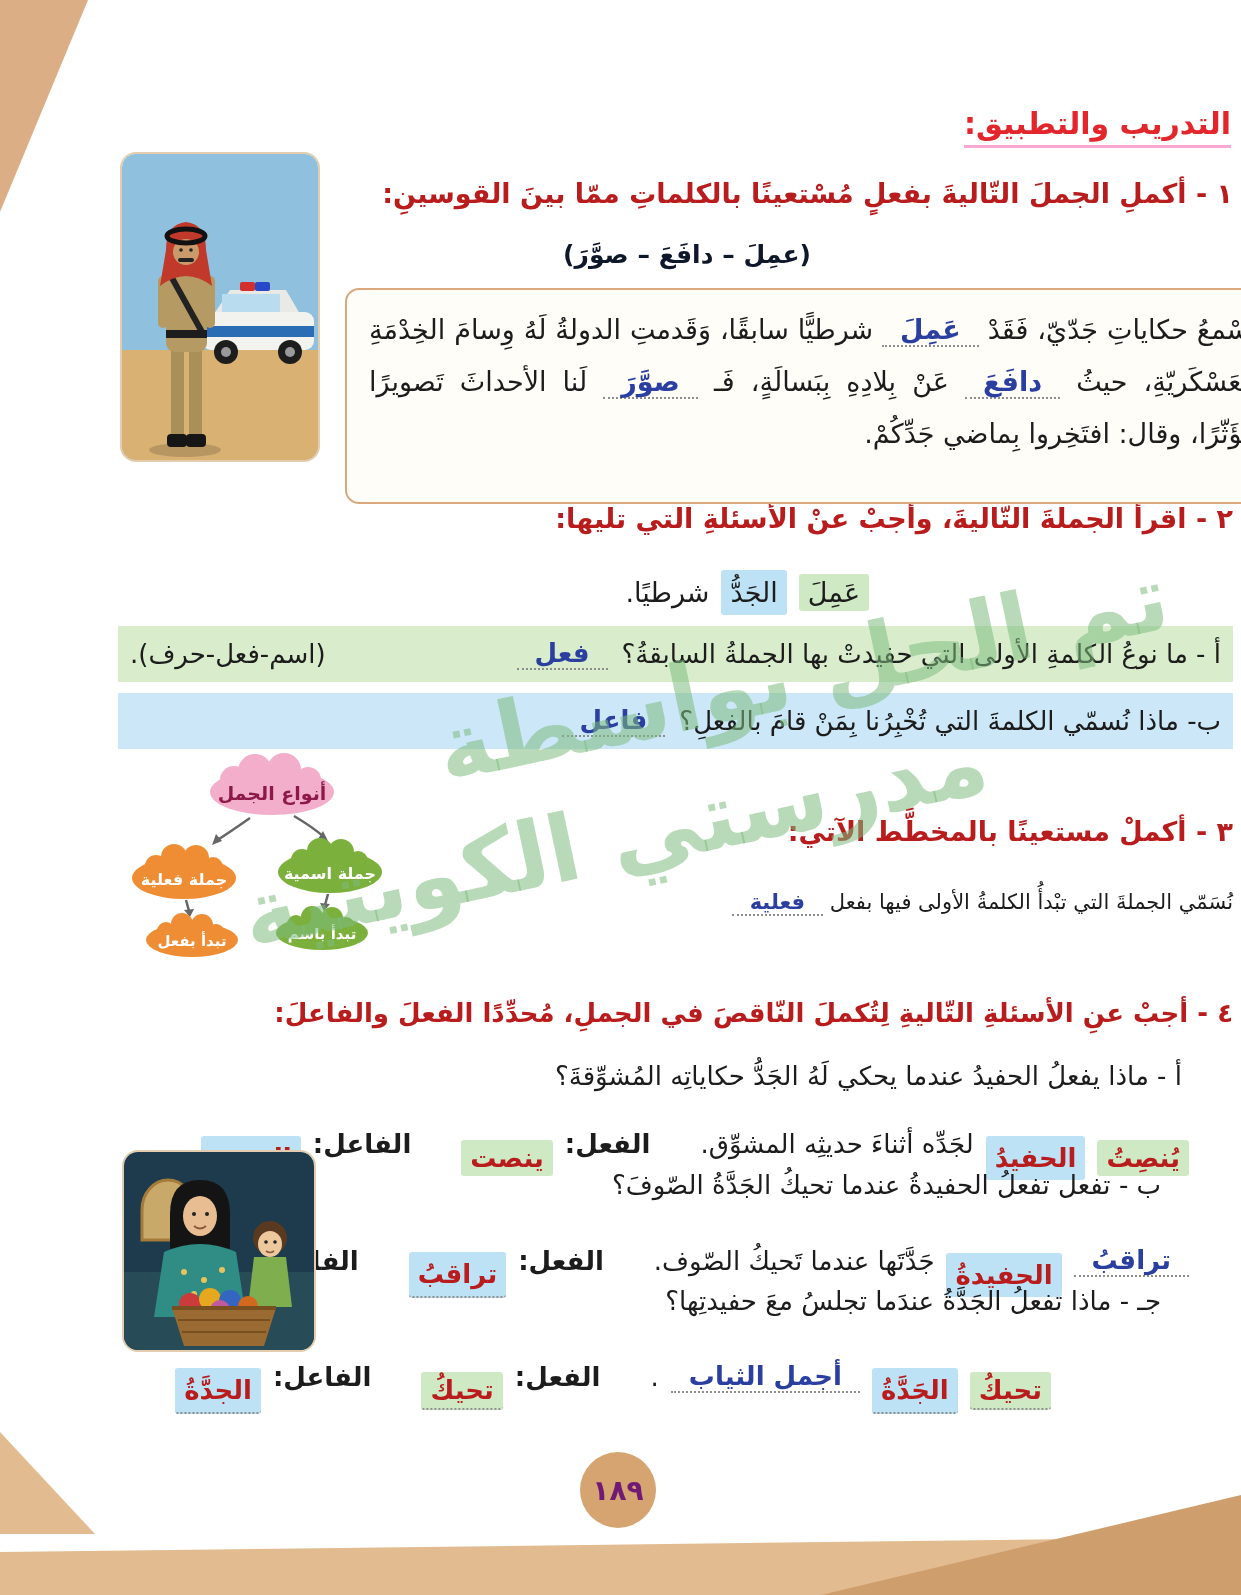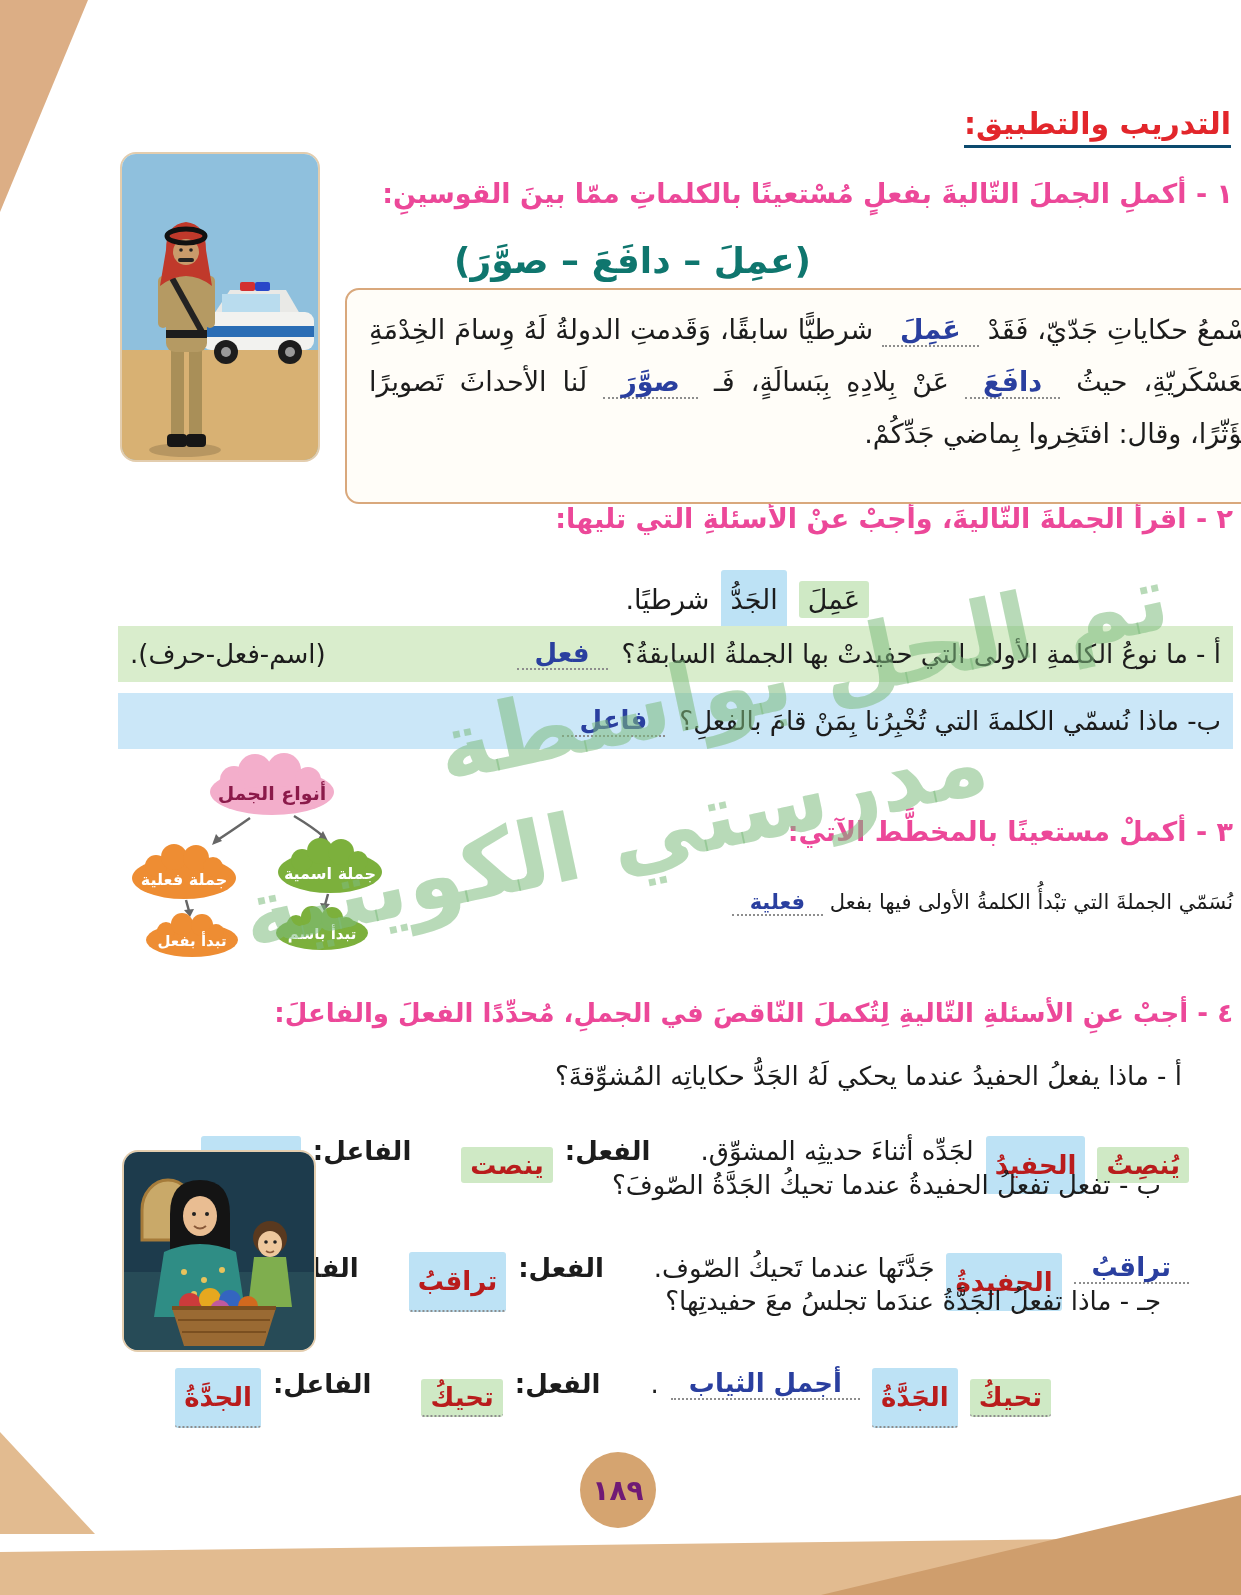--- a/index.html
+++ b/index.html
@@ -1,27 +1,27 @@
 <!DOCTYPE html>
 <html lang="ar" dir="rtl"><head>
 <meta charset="utf-8">
 <style>
   html,body{margin:0;padding:0;}
   body{width:1241px;height:1595px;position:relative;background:#ffffff;
        font-family:"DejaVu Sans",sans-serif;direction:rtl;overflow:hidden;color:#1c1c1c;}
   .abs{position:absolute;}
-  .red-head{color:#e2262b;font-weight:bold;font-size:30px;border-bottom:3px solid #0c4a6e;padding-bottom:4px;white-space:nowrap;}
-  .q-head{color:#ec4899;font-weight:bold;font-size:26px;white-space:nowrap;}
-  .red-opts{color:#0f766e;font-weight:bold;font-size:36px;white-space:nowrap;}
+  .red-head{color:#e2262b;font-weight:bold;font-size:30px;border-bottom:3px solid #f9a8d4;padding-bottom:4px;white-space:nowrap;}
+  .q-head{color:#b91c1c;font-weight:bold;font-size:26px;white-space:nowrap;}
+  .red-opts{color:#0f172a;font-weight:bold;font-size:25px;white-space:nowrap;}
   .txt{font-size:26px;}
   .bold{font-weight:bold;}
   .blank{color:#2a3f9f;font-weight:bold;border-bottom:2.5px dotted #8d8d8d;padding:0 18px;white-space:nowrap;}
   .ansb{color:#b91c1c;font-weight:bold;margin-top:28px;}
   .hl-g{background:#cfe9c5;padding:3px 9px;border-radius:3px;}
-  .hl-b{background:#bde2f5;padding:14px 9px;border-radius:3px;text-align:right;}
+  .hl-b{background:#bde2f5;padding:7px 9px;border-radius:3px;text-align:right;}
   .dotted{border-bottom:2.5px dotted #8d8d8d;}
   #passage-box{top:288px;left:345px;width:888px;min-height:184px;border:2.5px solid #d9a87c;
     border-radius:14px;background:#fffdf8;padding:14px 22px;font-size:27px;line-height:52px;
     text-align:justify;z-index:2;}
   .qrow{left:118px;right:8px;height:56px;display:flex;align-items:center;gap:14px;padding:0 12px;font-size:26px;z-index:2;}
   .ansrow{display:flex;align-items:center;gap:12px;font-size:26px;white-space:nowrap;z-index:2;}
   .gap{display:inline-block;width:26px;}
   .illus{border-radius:16px;overflow:hidden;border:2px solid #e3cdae;z-index:2;}
   .wm{z-index:30;pointer-events:none;color:rgba(125,188,125,0.55);font-size:92px;font-weight:bold;
       transform:rotate(-12deg);white-space:nowrap;}

